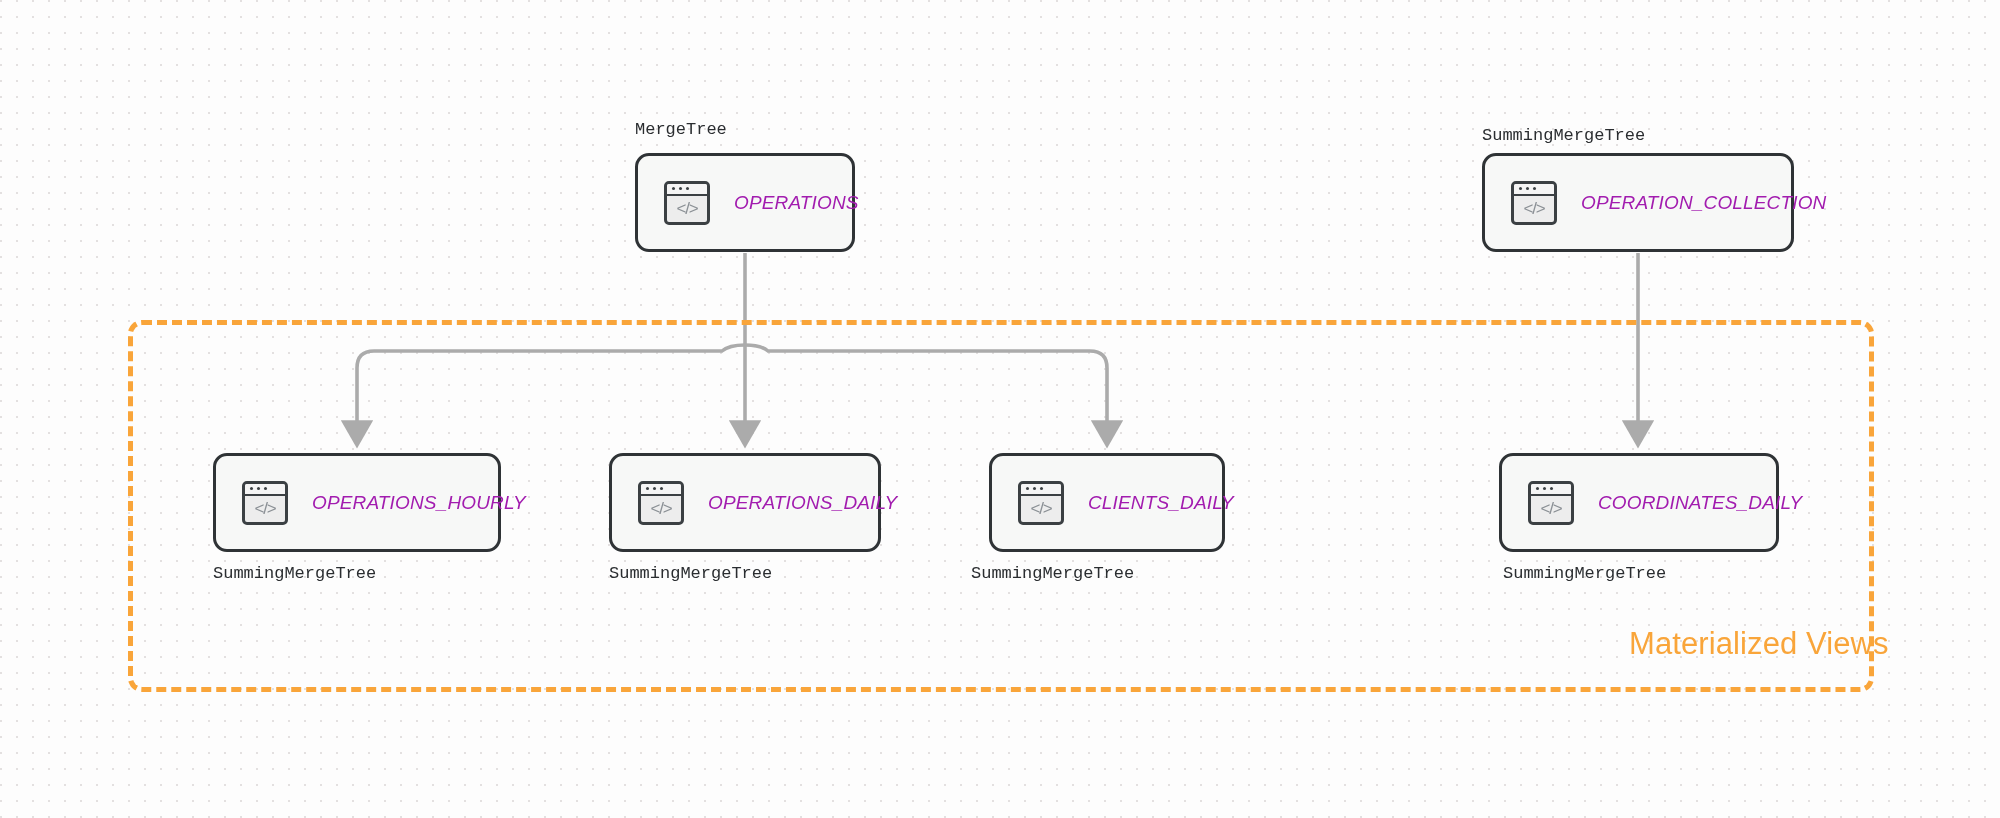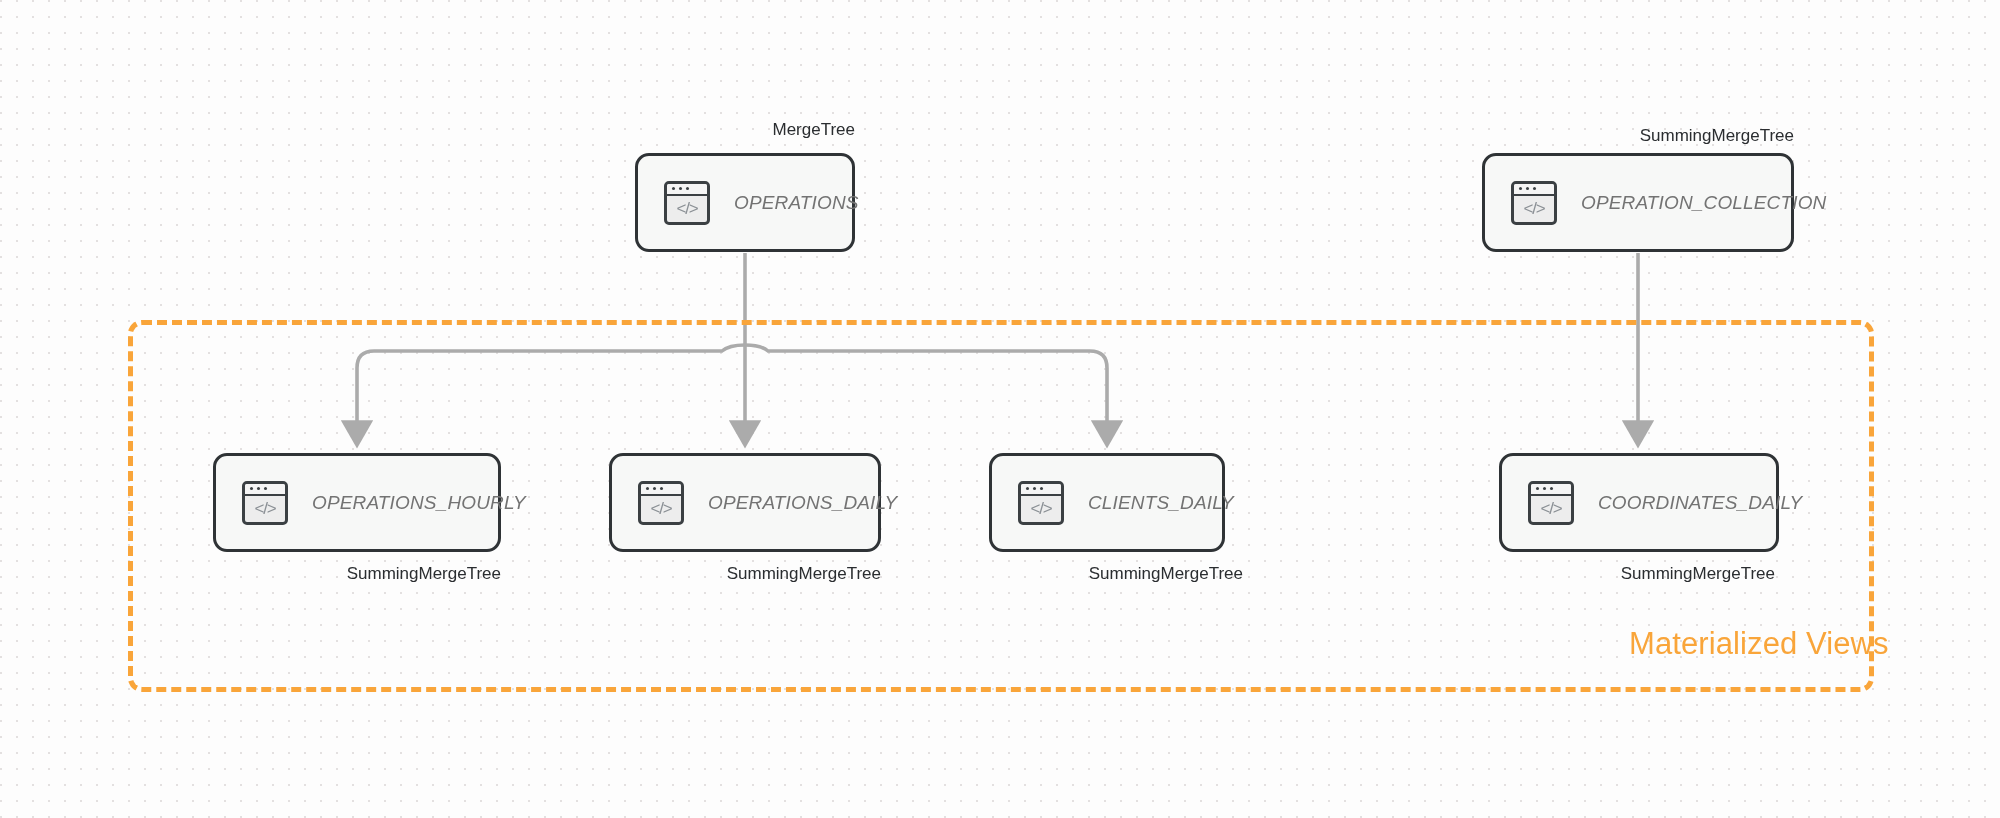--- a/index.html
+++ b/index.html
@@ -103,33 +103,33 @@
     font-weight: 500;
     line-height: 1;
     letter-spacing: -1.2px;
     padding-bottom: 1px;
   }
 
   .node-label {
     font-family: "Liberation Sans", sans-serif;
     font-style: italic;
     font-size: 19px;
-    color: #737373;
+    color: #a21caf;
     letter-spacing: .15px;
     white-space: nowrap;
   }
 
   
   .engine-caption {
     position: absolute;
-    font-family: Liberation Sans, sans-serif;
+    font-family: Liberation Mono, monospace;
     font-size: 17px;
     color: #2a2d30;
     white-space: nowrap;
-    text-align: right;
+    text-align: left;
   }
 </style>
 </head>
 <body>
 
 <div id="canvas">
 
   <svg id="edges" viewBox="0 0 2000 818" width="2000" height="818">
     <defs>
       <marker id="arrowhead" markerWidth="11" markerHeight="11" refX="4.2" refY="5.5" orient="auto" markerUnits="strokeWidth">

